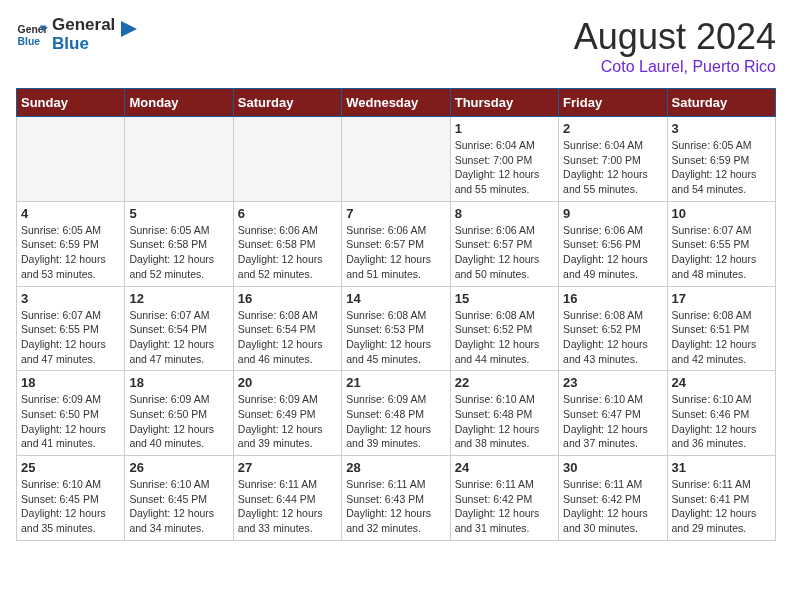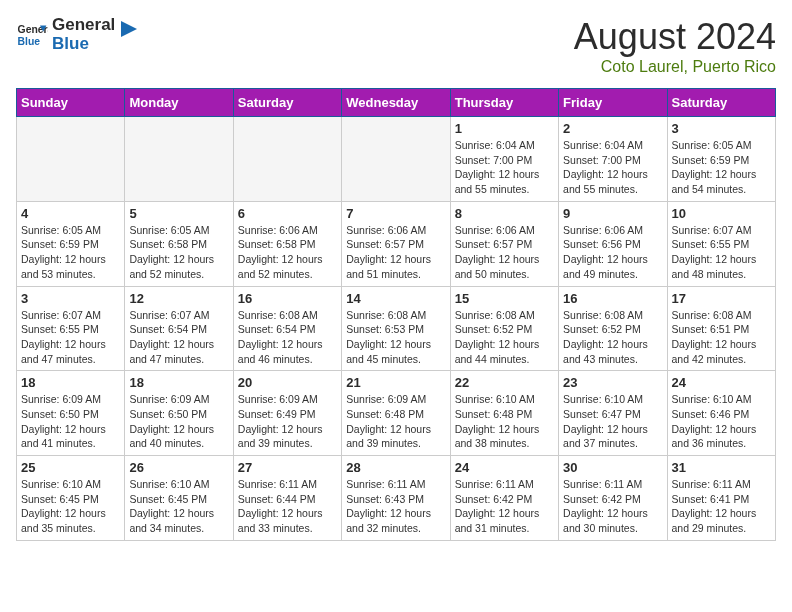--- a/index.html
+++ b/index.html
@@ -28,29 +28,29 @@
     .title-area {
       text-align: right;
     }
     .month-year {
       font-size: 36px;
       font-weight: normal;
       color: #2c2c2c;
     }
     .location {
       font-size: 16px;
-      color: #4d7c0f;
+      color: #6d28d9;
     }
     .calendar {
       width: 100%;
       border-collapse: collapse;
       font-size: 11px;
     }
     .calendar th {
-      background: #a21caf;
+      background: #7f1d1d;
       color: #fff;
       padding: 6px 4px;
       text-align: left;
       font-size: 13px;
       font-weight: bold;
       border: 1px solid #1a5a9a;
     }
     .calendar td {
       border: 1px solid #ccc;
       vertical-align: top;

